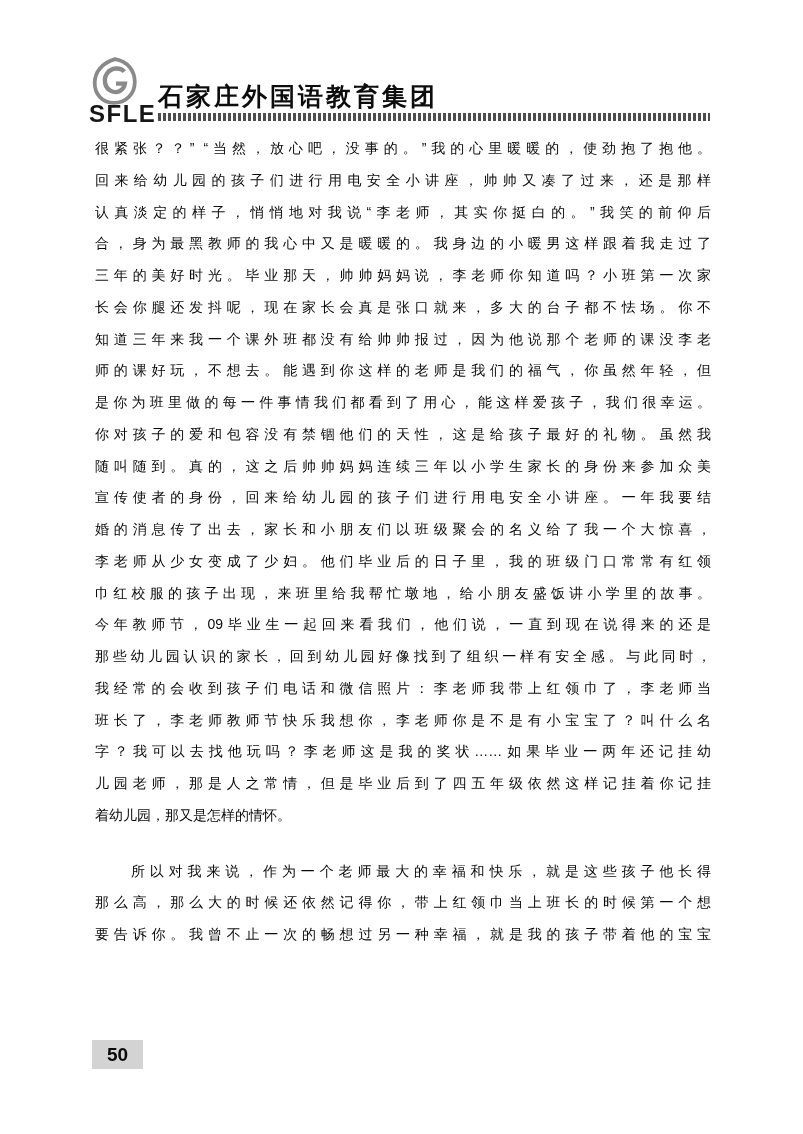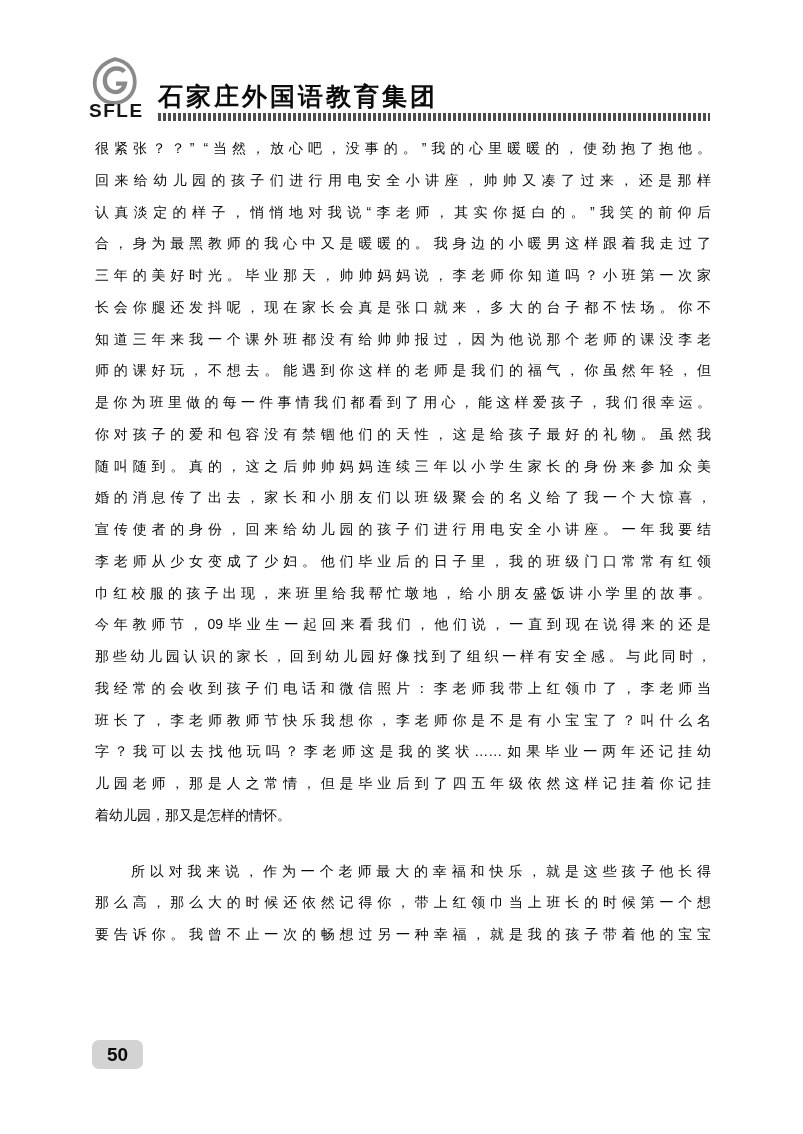--- a/index.html
+++ b/index.html
@@ -15,21 +15,21 @@
   
   .logo-icon {
     position: absolute;
     left: 90px; top: 56px;
     width: 50px; height: 50px;
   }
   .logo-text {
     position: absolute;
     left: 89px; top: 100px;
     width: 54px;
-    font-size: 19px;
+    font-size: 24px;
     font-weight: 800;
     letter-spacing: 1.5px;
     color: #161616;
     text-align: center;
   }
   .org-title {
     position: absolute;
     left: 158px; top: 80px;
     margin: 0;
     font-size: 25px;
@@ -72,21 +72,20 @@
 
   
   .page-number-box {
     position: absolute;
     left: 92px; top: 1040px;
     width: 51px; height: 29px;
     background: #d3d3d3;
     display: flex;
     align-items: center;
     justify-content: center;
-    border-radius: 7px;
   }
   .page-number-box span {
     font-size: 19px;
     font-weight: 800;
     color: #0a0a0a;
   }
 </style>
 </head>
 <body>
 
@@ -105,22 +104,22 @@
       <div class="text-line">回来给幼儿园的孩子们进行用电安全小讲座，帅帅又凑了过来，还是那样</div>
       <div class="text-line">认真淡定的样子，悄悄地对我说“李老师，其实你挺白的。”我笑的前仰后</div>
       <div class="text-line">合，身为最黑教师的我心中又是暖暖的。我身边的小暖男这样跟着我走过了</div>
       <div class="text-line">三年的美好时光。毕业那天，帅帅妈妈说，李老师你知道吗？小班第一次家</div>
       <div class="text-line">长会你腿还发抖呢，现在家长会真是张口就来，多大的台子都不怯场。你不</div>
       <div class="text-line">知道三年来我一个课外班都没有给帅帅报过，因为他说那个老师的课没李老</div>
       <div class="text-line">师的课好玩，不想去。能遇到你这样的老师是我们的福气，你虽然年轻，但</div>
       <div class="text-line">是你为班里做的每一件事情我们都看到了用心，能这样爱孩子，我们很幸运。</div>
       <div class="text-line">你对孩子的爱和包容没有禁锢他们的天性，这是给孩子最好的礼物。虽然我</div>
       <div class="text-line">随叫随到。真的，这之后帅帅妈妈连续三年以小学生家长的身份来参加众美</div>
+      <div class="text-line">宣传使者的身份，回来给幼儿园的孩子们进行用电安全小讲座。一年我要结</div>
       <div class="text-line">婚的消息传了出去，家长和小朋友们以班级聚会的名义给了我一个大惊喜，</div>
-      <div class="text-line">宣传使者的身份，回来给幼儿园的孩子们进行用电安全小讲座。一年我要结</div>
       <div class="text-line">李老师从少女变成了少妇。他们毕业后的日子里，我的班级门口常常有红领</div>
       <div class="text-line">巾红校服的孩子出现，来班里给我帮忙墩地，给小朋友盛饭讲小学里的故事。</div>
       <div class="text-line">今年教师节，09毕业生一起回来看我们，他们说，一直到现在说得来的还是</div>
       <div class="text-line">那些幼儿园认识的家长，回到幼儿园好像找到了组织一样有安全感。与此同时，</div>
       <div class="text-line">我经常的会收到孩子们电话和微信照片：李老师我带上红领巾了，李老师当</div>
       <div class="text-line">班长了，李老师教师节快乐我想你，李老师你是不是有小宝宝了？叫什么名</div>
       <div class="text-line">字？我可以去找他玩吗？李老师这是我的奖状……如果毕业一两年还记挂幼</div>
       <div class="text-line">儿园老师，那是人之常情，但是毕业后到了四五年级依然这样记挂着你记挂</div>
       <div class="text-line no-just">着幼儿园，那又是怎样的情怀。</div>
       <div class="text-line indent">所以对我来说，作为一个老师最大的幸福和快乐，就是这些孩子他长得</div>

